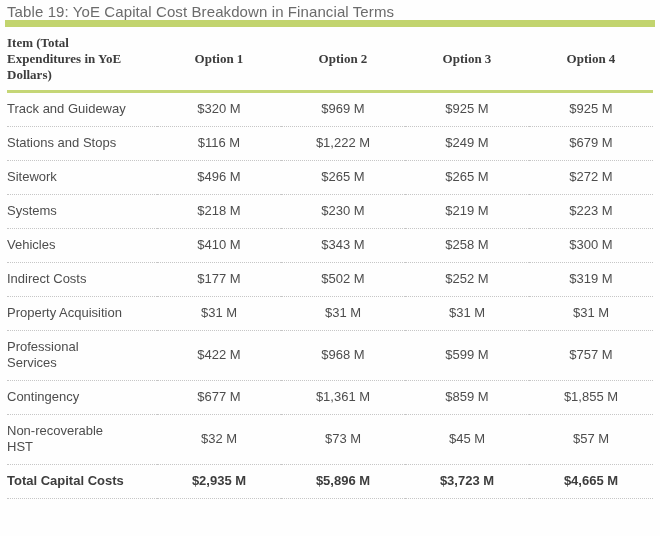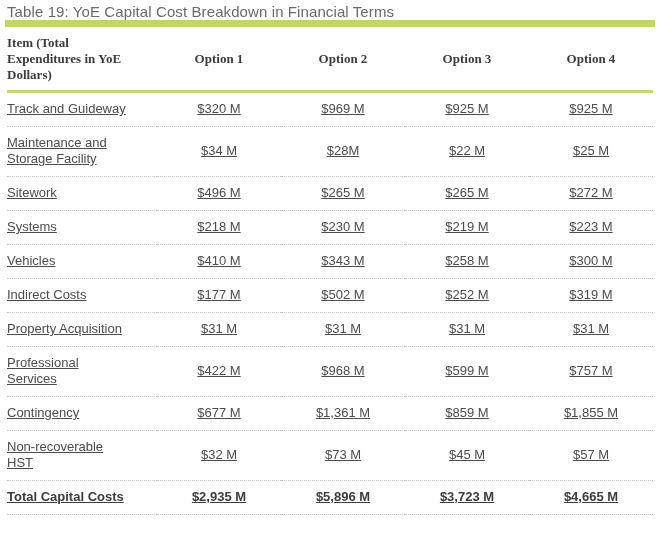--- a/index.html
+++ b/index.html
@@ -65,21 +65,20 @@
   }
 
   .cost-table td {
     font-size: 13px;
     color: var(--body-text);
     text-align: center;
     vertical-align: middle;
     padding: 8px 0 9px;
     line-height: 16px;
     border-bottom: 1px dotted var(--dotted-line);
-    text-decoration: underline;
   }
   .cost-table td.item-cell {
     text-align: left;
     padding-right: 26px;
     white-space: pre-line;
   }
 
   .cost-table tr.total-row td {
     font-weight: bold;
     color: var(--header-text);
@@ -108,26 +107,25 @@
     </thead>
     <tbody>
       <tr>
         <td class="item-cell">Track and Guideway</td>
         <td>$320 M</td>
         <td>$969 M</td>
         <td>$925 M</td>
         <td>$925 M</td>
       </tr>
       <tr>
-        <td class="item-cell">Maintenance and
-Storage Facility</td>
-        <td>$34 M</td>
-        <td>$28M</td>
-        <td>$22 M</td>
-        <td>$25 M</td>
+        <td class="item-cell">Stations and Stops</td>
+        <td>$116 M</td>
+        <td>$1,222 M</td>
+        <td>$249 M</td>
+        <td>$679 M</td>
       </tr>
       <tr>
         <td class="item-cell">Sitework</td>
         <td>$496 M</td>
         <td>$265 M</td>
         <td>$265 M</td>
         <td>$272 M</td>
       </tr>
       <tr>
         <td class="item-cell">Systems</td>

